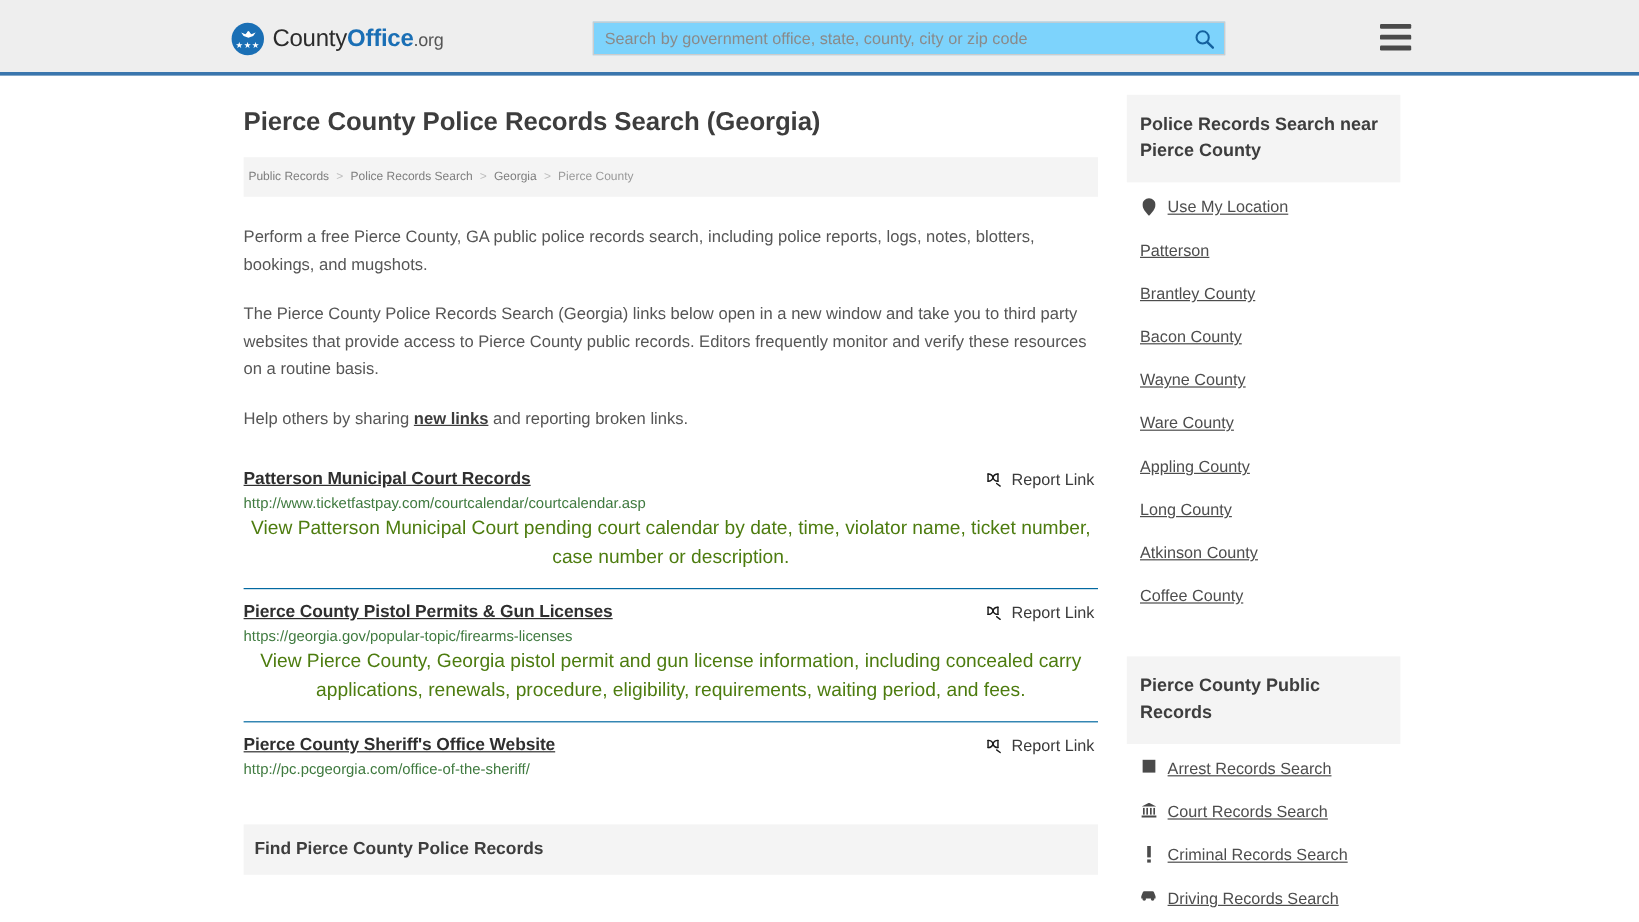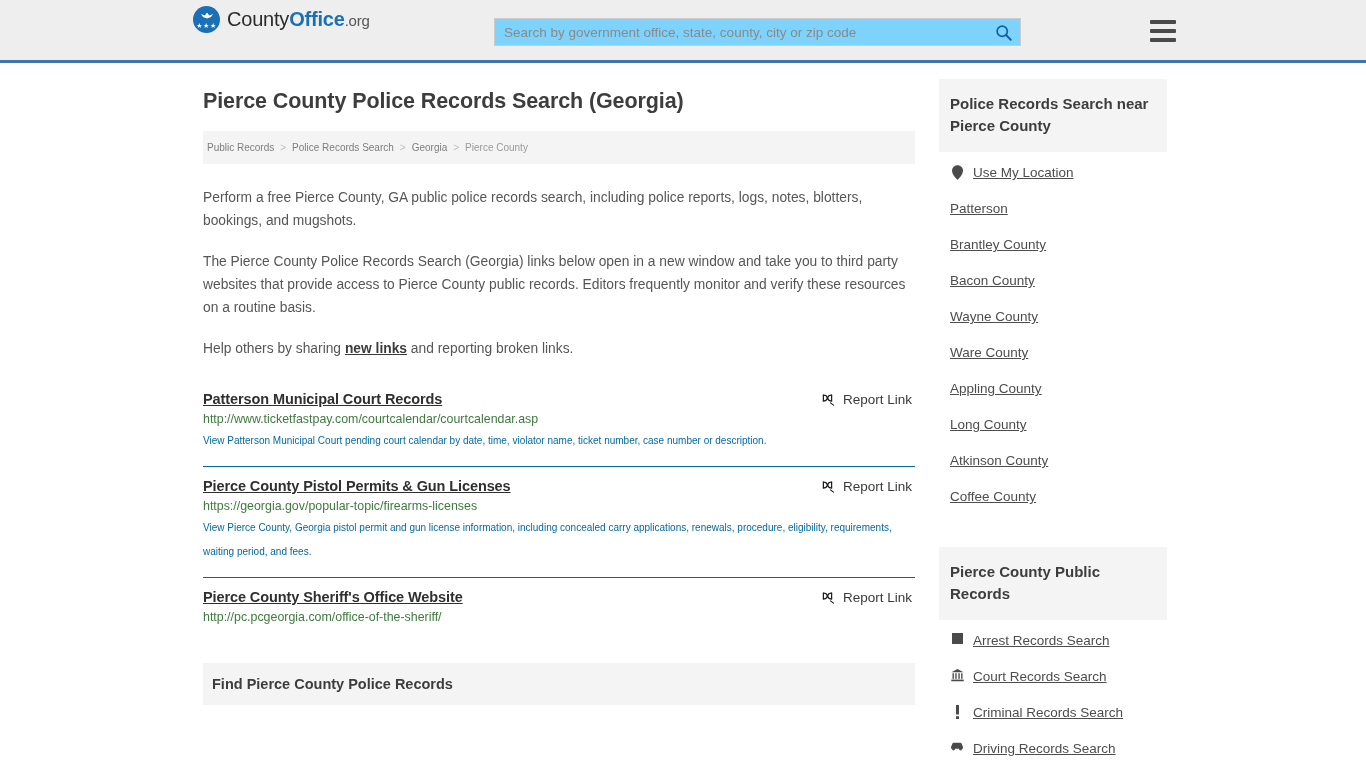--- a/index.html
+++ b/index.html
@@ -19,21 +19,21 @@
     height: 63px;
     background: #eeeeee;
     border-bottom: 3px solid #3a76ad;
     display: flex;
     align-items: center;
     position: relative;
   }
   .brand {
     position: absolute;
     left: 193px;
-    top: 6px;
+    top: 19px;
     display: flex;
     align-items: center;
     text-decoration: none;
     cursor: pointer;
   }
   .brand-mark {
     width: 27px;
     height: 27px;
     border-radius: 50%;
     background: #1a6fb5;
@@ -213,24 +213,25 @@
   }
   .result-url {
     display: block;
     font-size: 12.4px;
     color: #3f7a3f;
     margin-top: 5px;
     cursor: pointer;
     text-decoration: none;
   }
   .result-desc {
-    font-size: 10px;
+    font-size: 16px;
     line-height: 24px;
-    color: #0369a1;
+    color: #4d7c0f;
     margin-top: 3px;
+    text-align: center;
   }
 
   
   .section-head {
     background: #f4f4f4;
     padding: 13px 0 13px 9px;
     margin-top: 26px;
     font-size: 14.5px;
     font-weight: bold;
     color: #3d3d3d;

